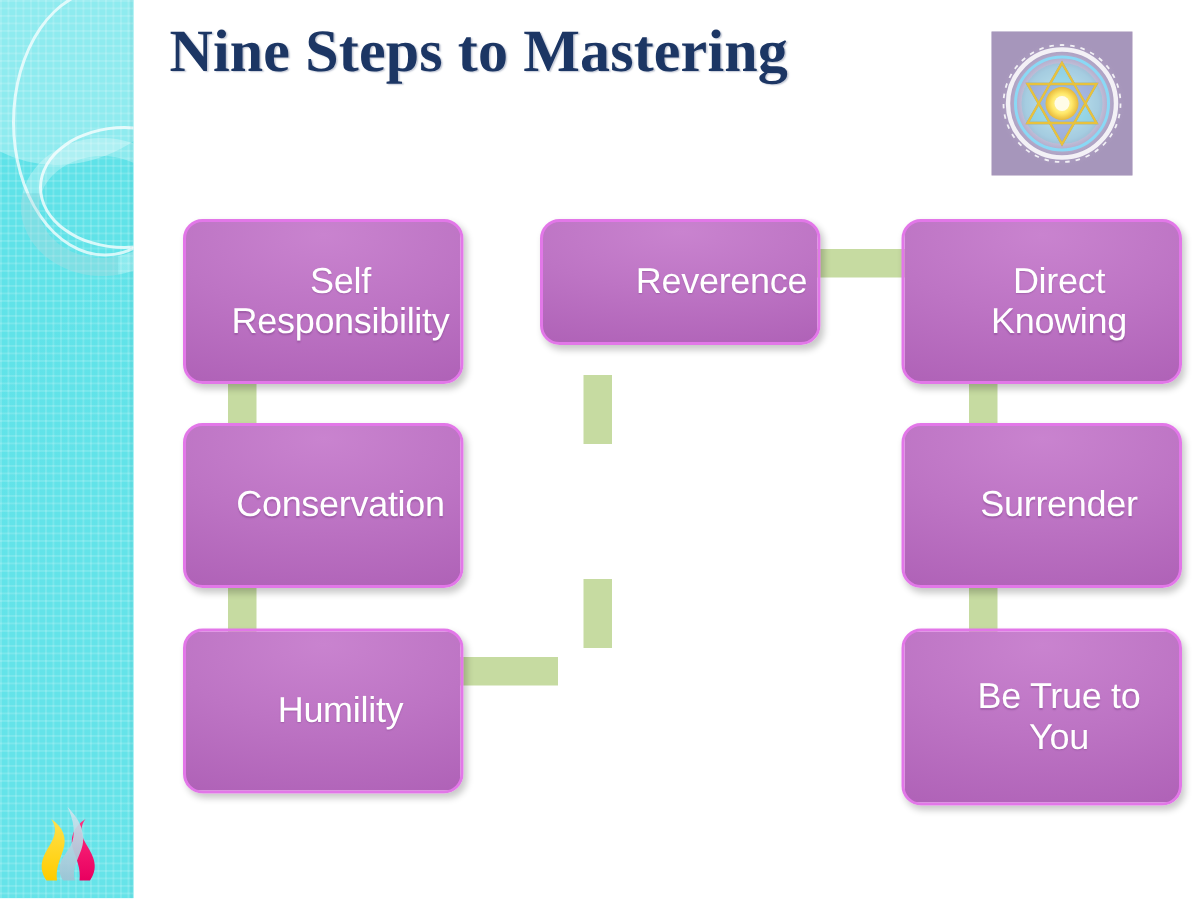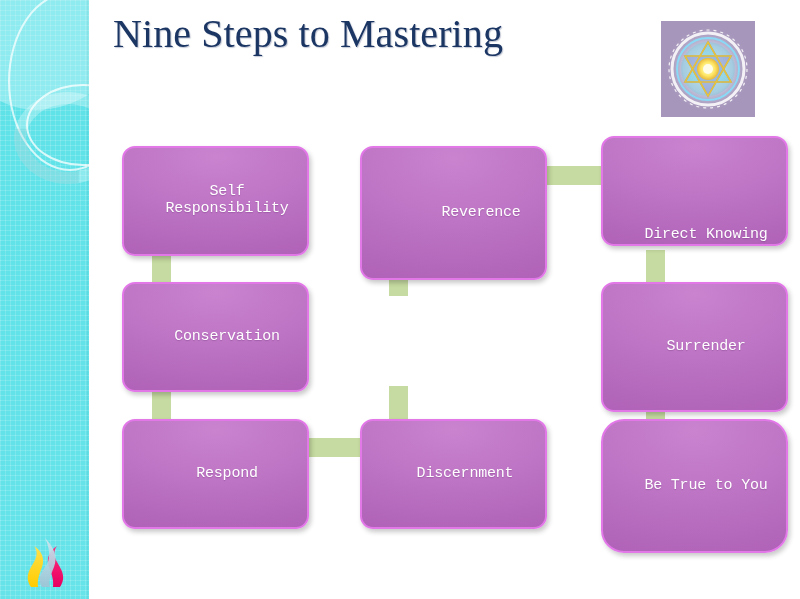--- a/index.html
+++ b/index.html
@@ -116,21 +116,21 @@
   
   #title {
     position: absolute;
     left: 113px;
     top: 10px;
     width: 540px;
     color: #1c3664;
     font-family: "Liberation Serif", "DejaVu Serif", serif;
     font-size: 40px;
     line-height: 1.22;
-    font-weight: 400;
+    font-weight: 700;
     letter-spacing: 0.1px;
     text-shadow: 1px 1px 1px rgba(120,130,160,0.45);
   }
 
   
   #mandala {
     position: absolute;
     left: 661px;
     top: 21px;
     width: 94px;
@@ -155,22 +155,22 @@
     background:
       radial-gradient(125% 110% at 50% 8%, #c983cf 0%, #bd74c4 45%, #ad5fb5 100%);
     box-shadow: 2px 3px 5px rgba(0,0,0,0.22);
     display: flex;
     align-items: center;
     justify-content: center;
     z-index: 3;
   }
   .node-label {
     color: #ffffff;
-    font-family: Liberation Mono, monospace;
-    font-size: 15px;
+    font-family: Liberation Sans, sans-serif;
+    font-size: 24px;
     line-height: 1.13;
     text-align: center;
     letter-spacing: -0.2px;
     padding: 0 6px;
     text-shadow: 0 1px 1px rgba(80,30,90,0.25);
     margin-left: 23px;
   }
   .connector {
     position: absolute;
     background: #c6dba1;
@@ -270,43 +270,40 @@
     <div class="connector" style="left:389px; top:386px; width:19px; height:46px;"></div>
 
     <div class="connector" style="left:646px; top:386px; width:19px; height:46px;"></div>
 
     <div class="connector" style="left:296px; top:438px; width:76px; height:19px;"></div>
 
     <div class="node" style="left:122px; top:146px; width:187px; height:110px;">
       <span class="node-label">Self Responsibility</span>
     </div>
 
-    <div class="node" style="left:360px; top:146px; width:187px; height:134px;padding-left:32px;">
+    <div class="node" style="left:360px; top:146px; width:187px; height:84px;padding-left:32px;">
       <span class="node-label">Reverence</span>
     </div>
 
-    <div class="node" style="left:601px; top:136px; width:187px; height:110px;align-items:flex-end;">
+    <div class="node" style="left:601px; top:146px; width:187px; height:110px;">
       <span class="node-label">Direct Knowing</span>
     </div>
 
     <div class="node" style="left:122px; top:282px; width:187px; height:110px;justify-content:center;">
       <span class="node-label">Conservation</span>
     </div>
 
 
-    <div class="node" style="left:601px; top:282px; width:187px; height:130px;">
+    <div class="node" style="left:601px; top:282px; width:187px; height:110px;">
       <span class="node-label">Surrender</span>
     </div>
 
     <div class="node" style="left:122px; top:419px; width:187px; height:110px;">
-      <span class="node-label">Respond</span>
-    </div>
-
-    <div class="node" style="left:360px; top:419px; width:187px; height:110px;">
-      <span class="node-label">Discernment</span>
-    </div>
-
-    <div class="node" style="left:601px; top:419px; width:187px; height:134px;border-radius:23px;">
+      <span class="node-label">Humility</span>
+    </div>
+
+
+    <div class="node" style="left:601px; top:419px; width:187px; height:118px;">
       <span class="node-label">Be True to You</span>
     </div>
 
   </div>
 </div>
 
 </body></html>

